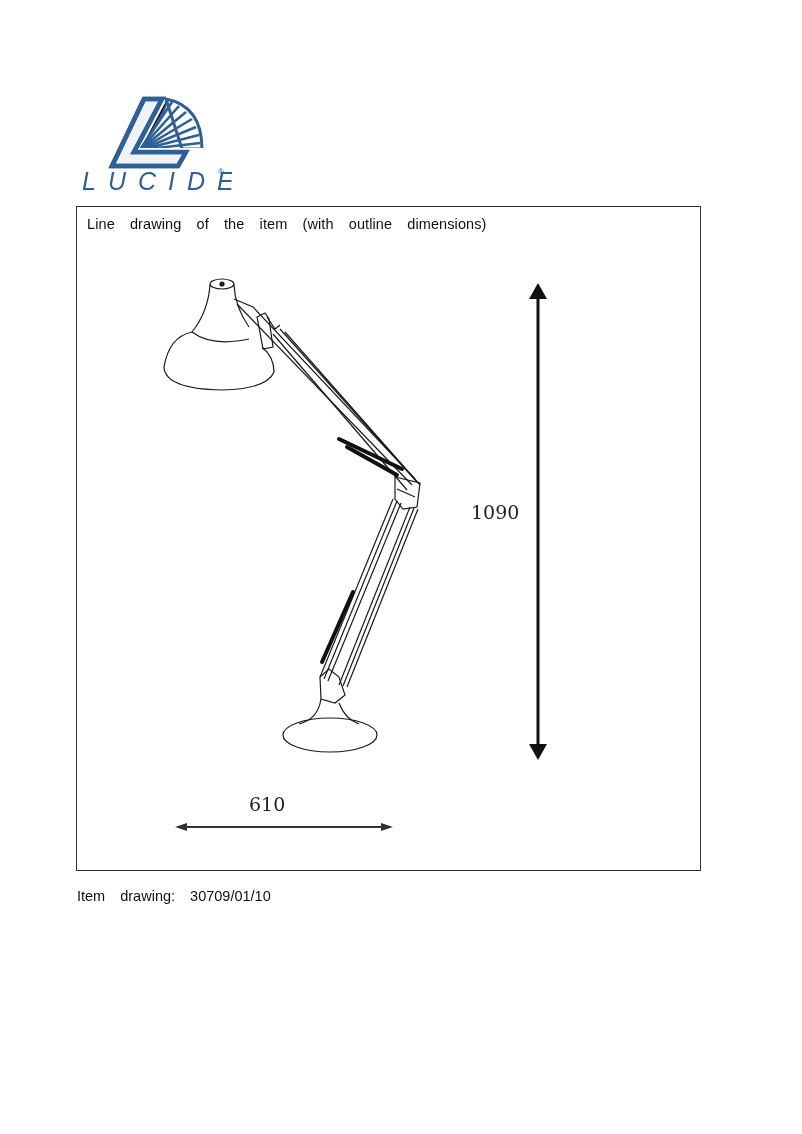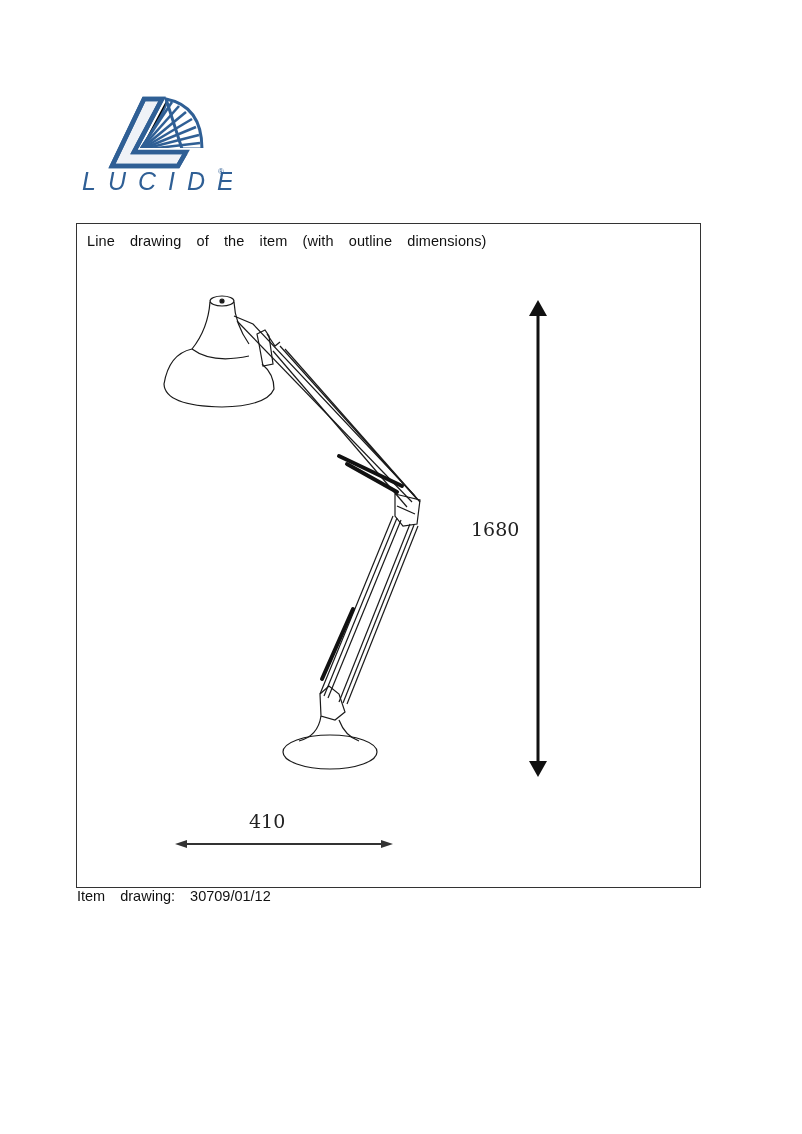--- a/index.html
+++ b/index.html
@@ -1,20 +1,20 @@
 <!DOCTYPE html>
 <html><head>
 <meta charset="utf-8">
 <style>
   html, body { margin: 0; padding: 0; background: #ffffff; }
   body { width: 802px; height: 1134px; position: relative; overflow: hidden;
          font-family: "Liberation Sans", "DejaVu Sans", sans-serif; color: #111; }
   .logo { position: absolute; left: 82px; top: 94px; width: 150px; height: 100px; }
   .logo svg { display: block; }
-  .frame { position: absolute; left: 76px; top: 223px; width: 625px; height: 665px;
+  .frame { position: absolute; left: 76px; top: 206px; width: 625px; height: 665px;
            border: 1px solid #333; box-sizing: border-box; }
   .frame-title { position: absolute; left: 10px; top: 9px; font-size: 14.5px;
                  word-spacing: 11px; letter-spacing: 0.1px; white-space: nowrap; }
   .drawing { position: absolute; left: 0; top: 0; width: 625px; height: 665px; }
   .dim-label { position: absolute; font-family: "DejaVu Serif", "Liberation Serif", serif;
                font-size: 19px; color: #222; }
   .dim-h { left: 394px; top: 294px; }
   .dim-w { left: 172px; top: 586px; }
   .item-number { position: absolute; left: 77px; top: 888px; font-size: 14.5px;
                  word-spacing: 11px; white-space: nowrap; }
@@ -103,17 +103,17 @@
       <polygon points="452,537 461,553 470,537" stroke="none"></polygon>
     </g>
 
     <g stroke="#333" stroke-width="1.8" fill="#333">
       <line x1="104" y1="620" x2="308" y2="620"></line>
       <polygon points="110,616 98,620 110,624" stroke="none"></polygon>
       <polygon points="304,616 316,620 304,624" stroke="none"></polygon>
     </g>
   </svg>
 
-  <div class="dim-label dim-h">1680</div>
-  <div class="dim-label dim-w">410</div>
+  <div class="dim-label dim-h">1090</div>
+  <div class="dim-label dim-w">610</div>
 </div>
 
-<div class="item-number"><span>Item drawing:</span> <span>30709/01/12</span></div>
+<div class="item-number"><span>Item drawing:</span> <span>30709/01/10</span></div>
 
 </body></html>

